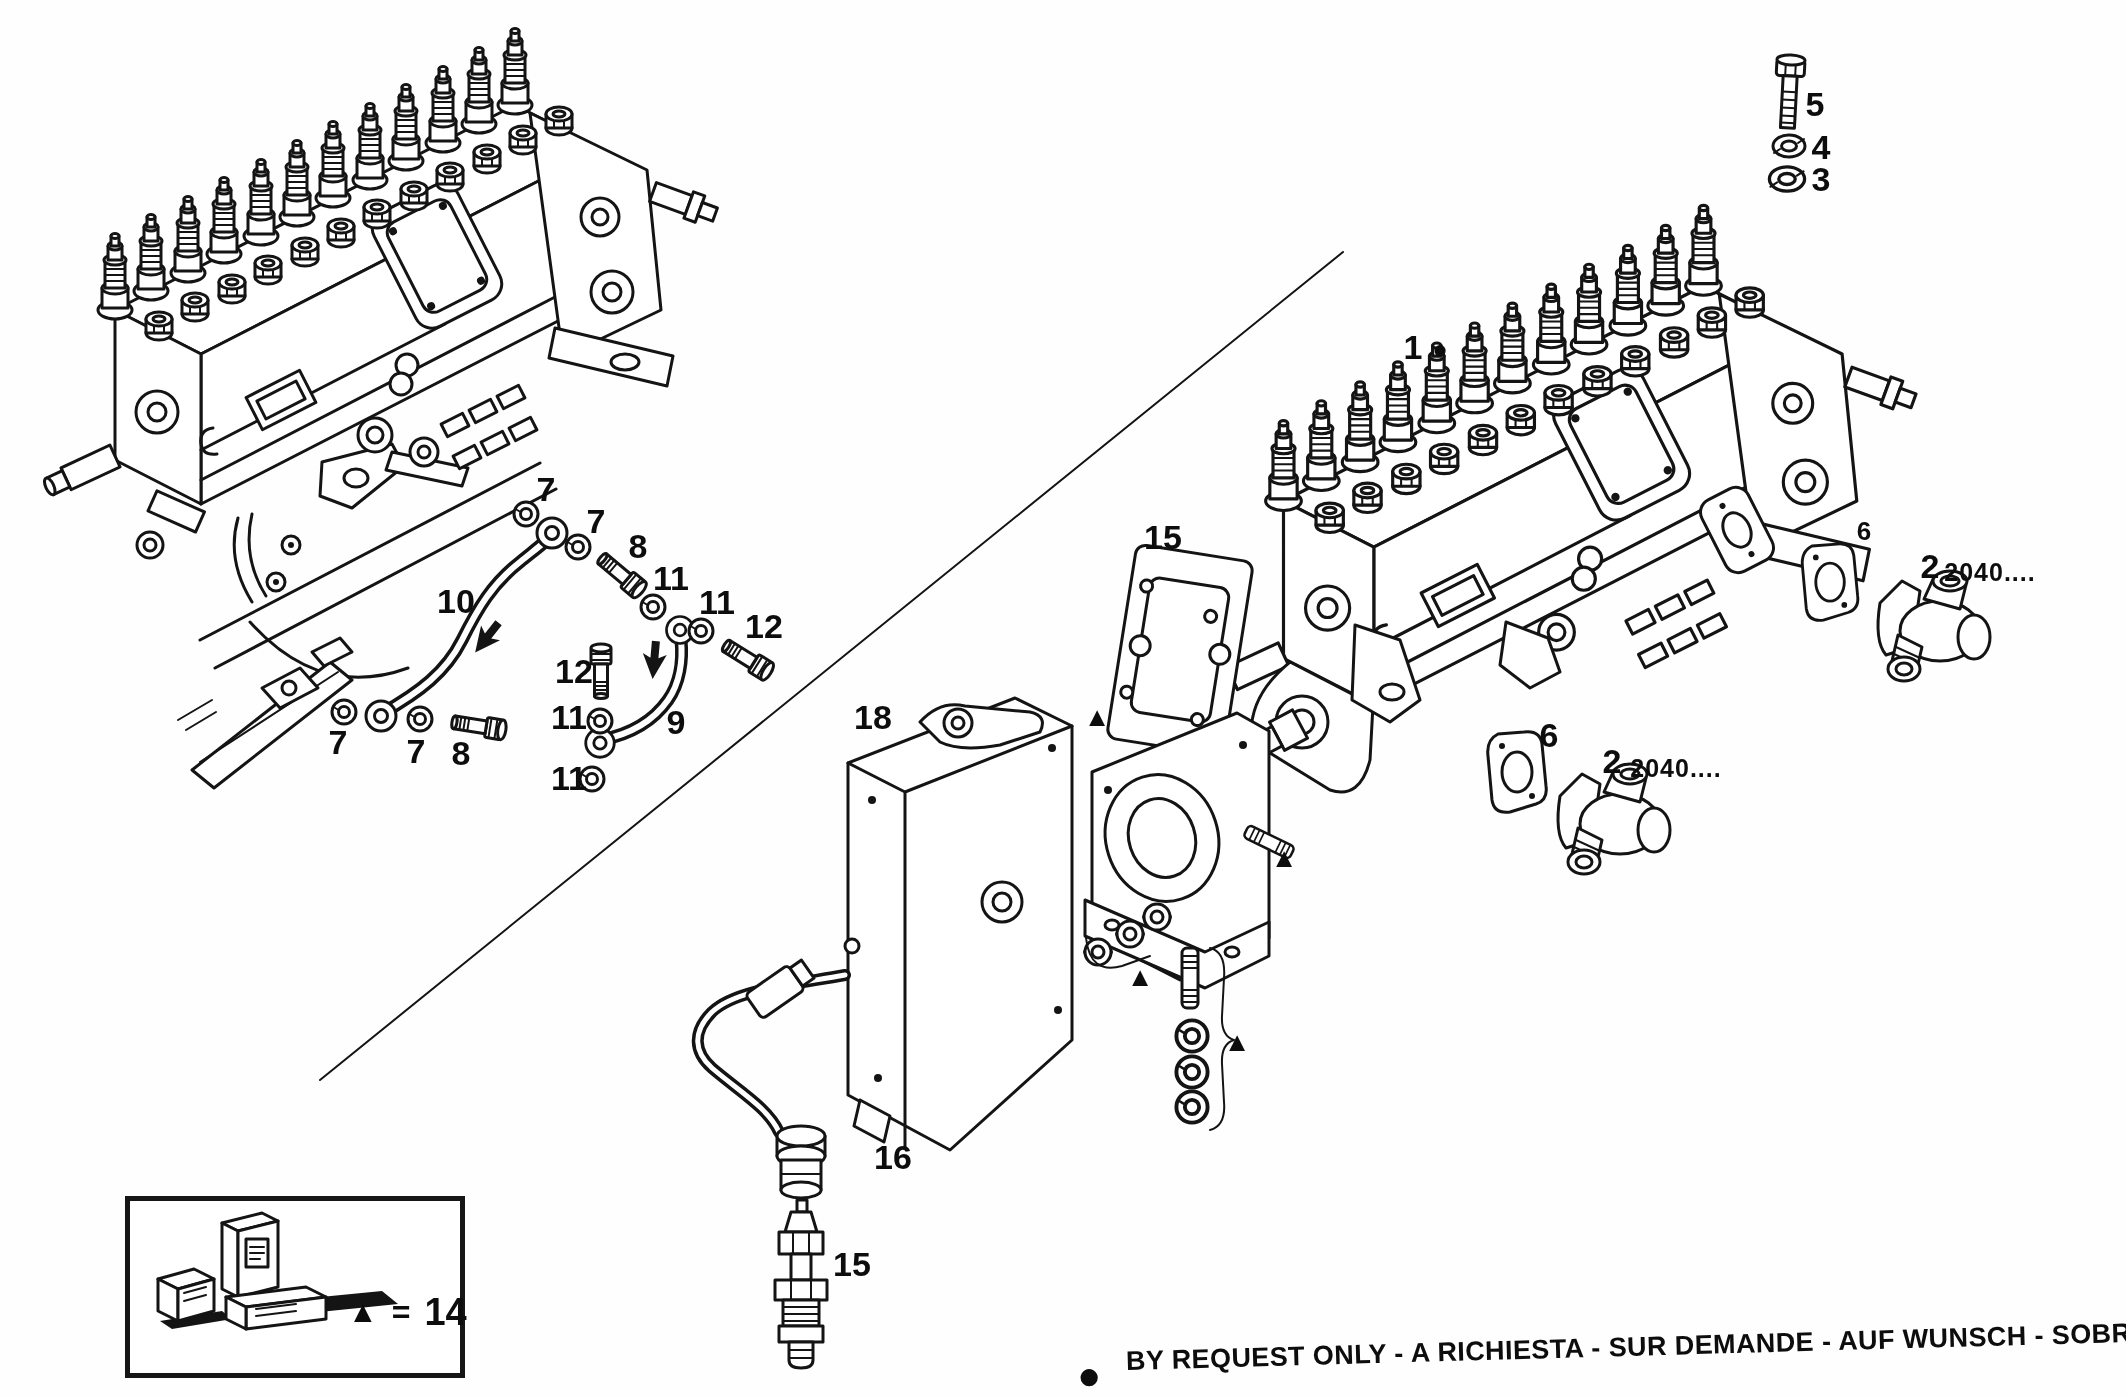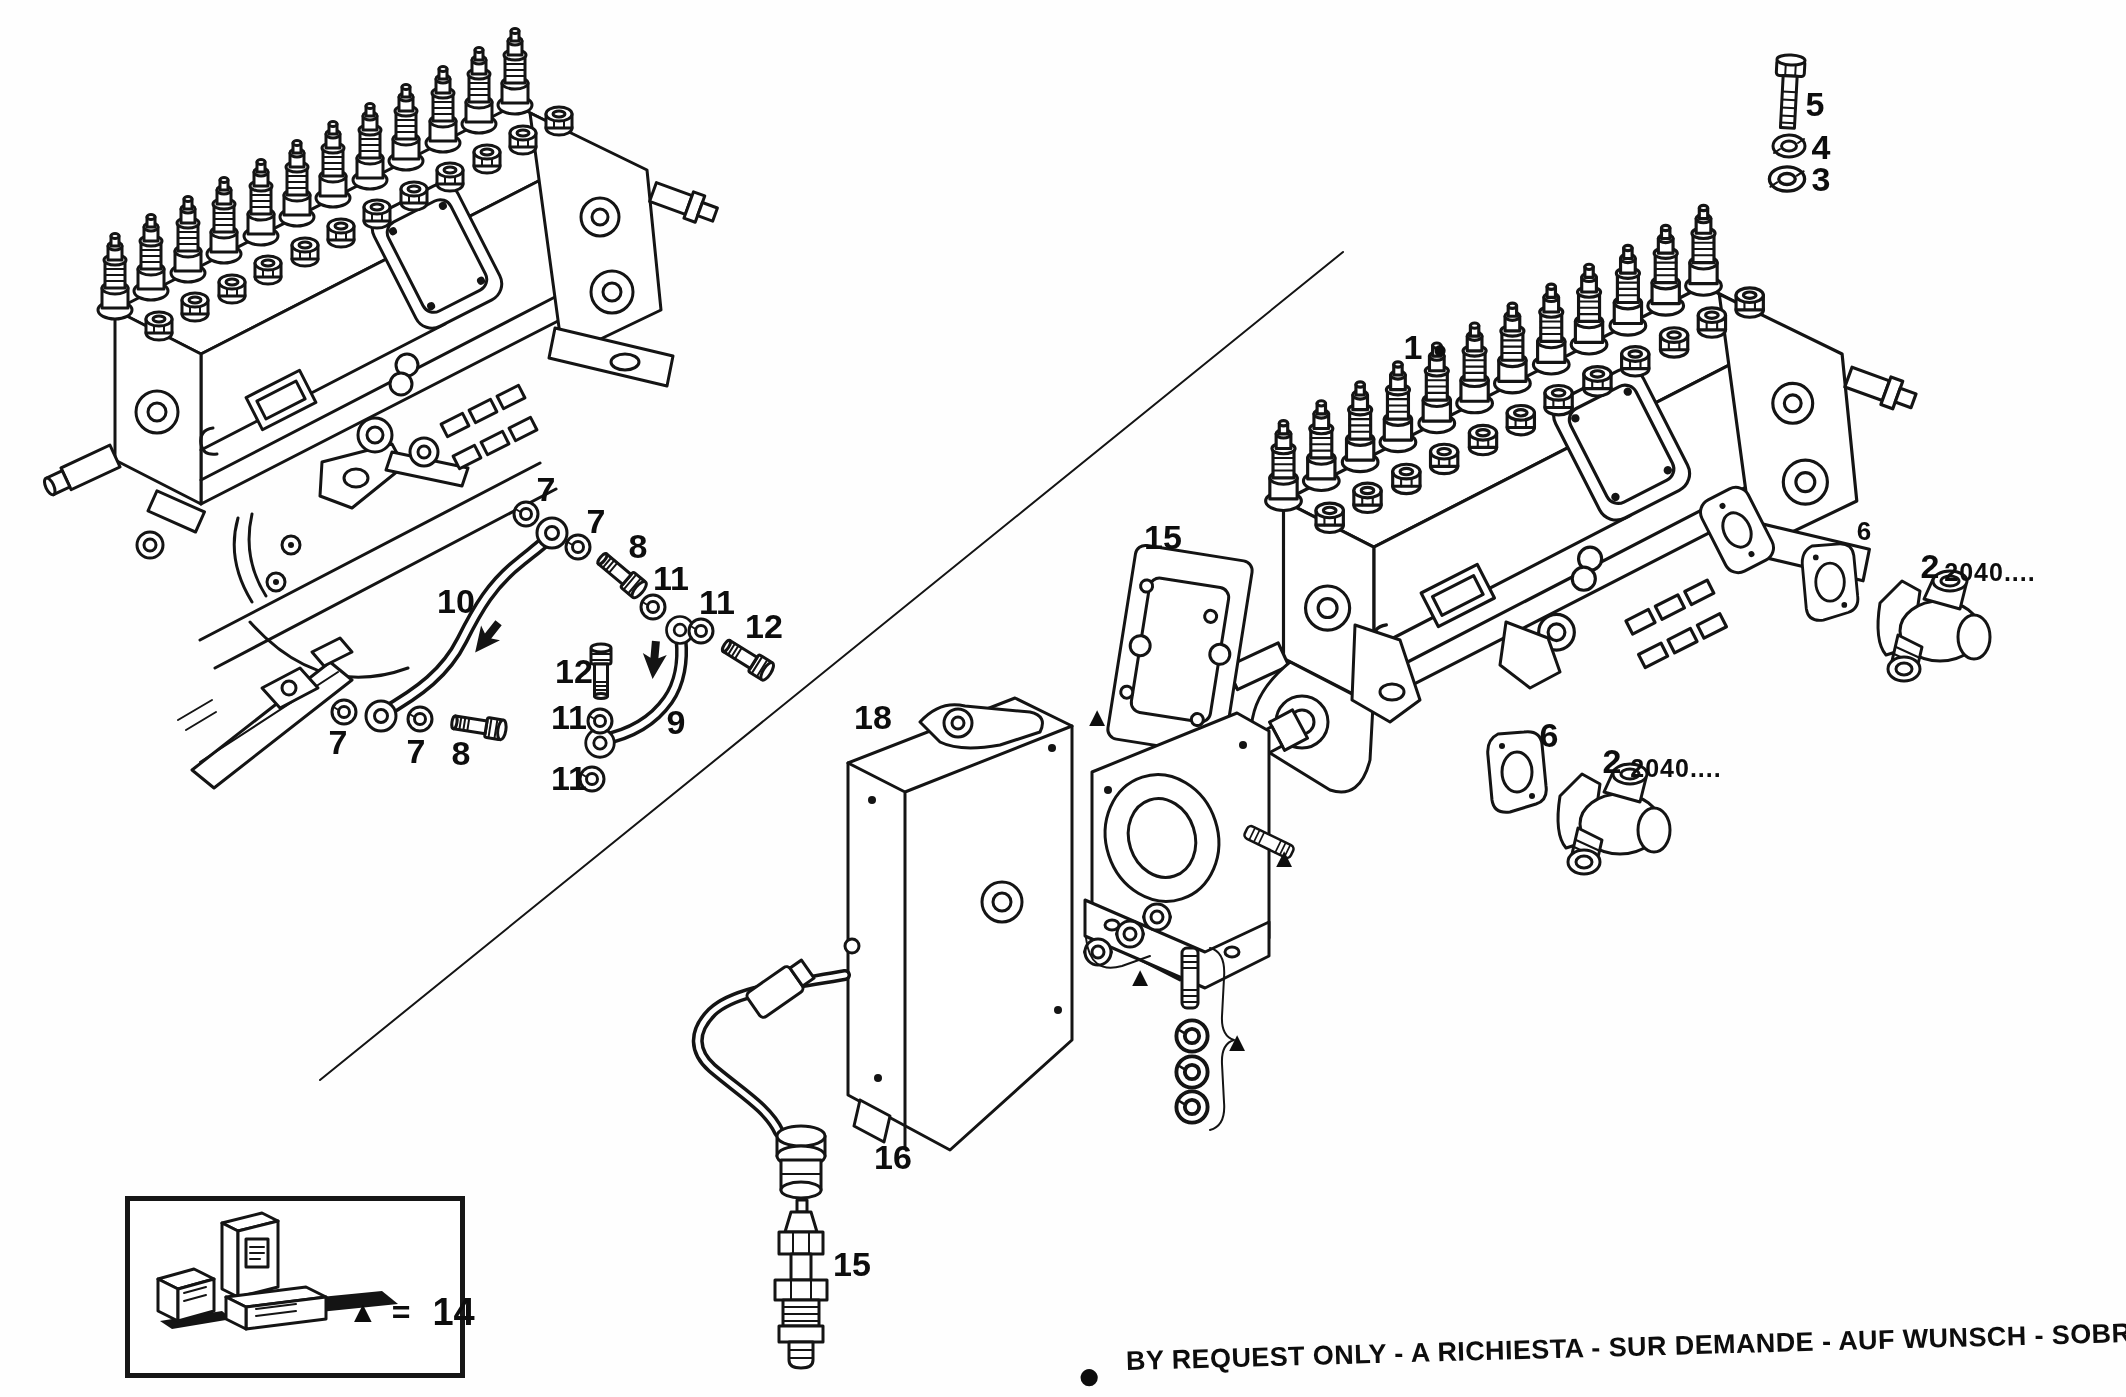--- a/index.html
+++ b/index.html
@@ -18,21 +18,21 @@
   .lbl.code{font-size:25px;letter-spacing:1px;}
   .tri{position:absolute;transform:translate(-50%,-50%);font-size:27px;line-height:1;color:#0d0d0d;}
   .bdot{position:absolute;transform:translate(-50%,-50%);font-size:26px;line-height:1;color:#0d0d0d;}
   
   .legend-box{position:absolute;left:125px;top:1196px;width:330px;height:172px;
               border:5px solid #161616;background:#fff;}
   .legend-eq{position:absolute;left:348px;top:1290px;width:130px;height:44px;display:flex;
              align-items:center;gap:14px;font-weight:700;color:#0d0d0d;}
   .legend-eq .t{font-size:30px;}
   .legend-eq .e{font-size:32px;}
-  .legend-eq .v{font-size:38px;margin-left:8px;}
+  .legend-eq .v{font-size:38px;}
   
   .footer-bullet{position:absolute;left:1089px;top:1375px;transform:translate(-50%,-50%);
                  font-size:40px;color:#0d0d0d;}
   .footer-text{position:absolute;left:1126px;top:1346px;font-weight:700;font-size:27px;
                letter-spacing:.4px;white-space:nowrap;color:#0d0d0d;
                transform:rotate(-1.6deg);transform-origin:left center;}
 </style>
 </head>
 <body>
 

